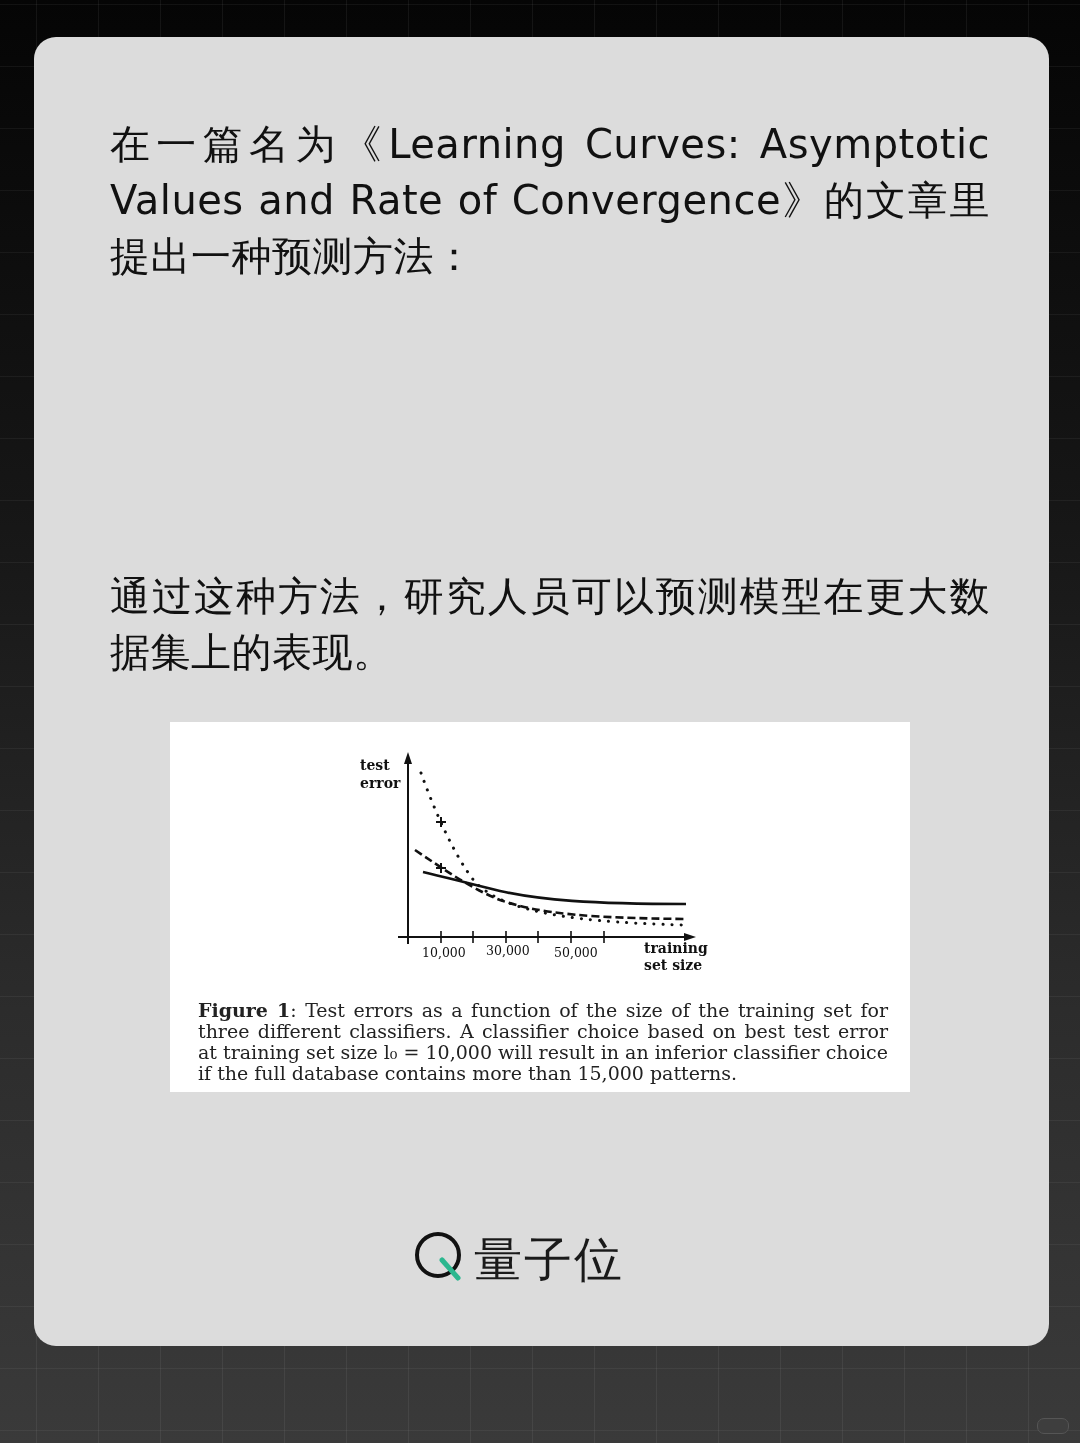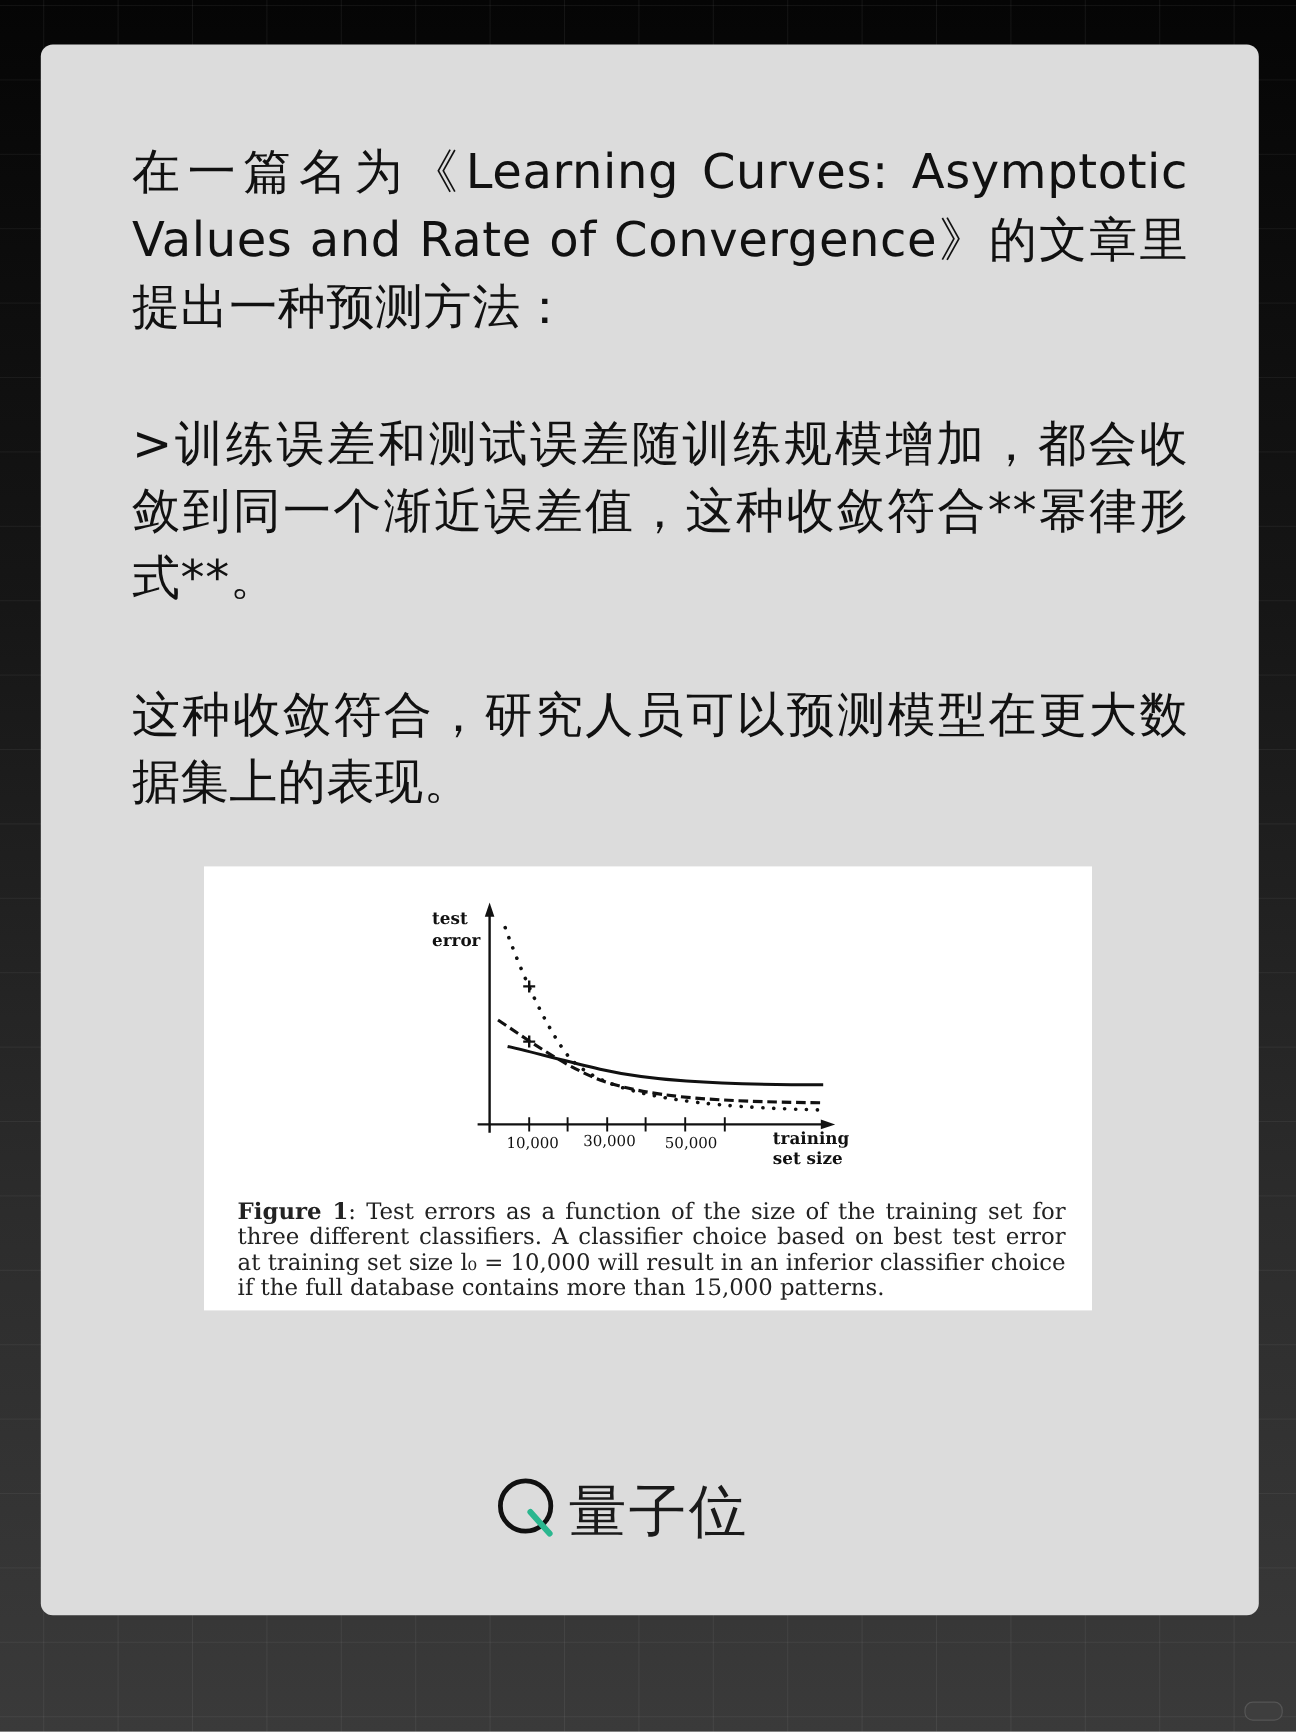--- a/index.html
+++ b/index.html
@@ -11,21 +11,21 @@
   .grid {
     position:absolute; inset:0;
     background-image:
       linear-gradient(90deg, rgba(255,255,255,0.06) 1px, transparent 1px),
       linear-gradient(0deg, rgba(255,255,255,0.05) 1px, transparent 1px);
     background-size: 62px 62px, 62px 62px;
     background-position: 36px 0, 0 5px;
   }
   .card {
     position:absolute; left:34px; top:37px; width:1015px; height:1309px;
-    background:#dcdcdc; border-radius:10px;
+    background:#dcdcdc; border-radius:22px;
   }
   .para {
     position:absolute; left:76px; width:880px;
     color:#111; font-size:40px; line-height:56px; margin:0;
     font-family: "DejaVu Sans", sans-serif;
     text-align: justify; letter-spacing:0.5px;
   }
   .p1 { top:79px; }
   .p2 { top:305px; }
   .p3 { top:531px; }
@@ -53,22 +53,21 @@
     border-radius:7px; border:1px solid #555; background:#3e3e3e;
   }
 </style>
 </head>
 <body>
 
 <div class="grid"></div>
 
 <div class="card">
   <p class="para p1">在一篇名为《Learning Curves: Asymptotic Values and Rate of Convergence》的文章里提出一种预测方法：</p>
-  <p class="para p2">&gt;训练误差和测试误差随训练规模增加，都会收敛到同一个渐近误差值，这种收敛符合**幂律形式**。</p>
-  <p class="para p3">这种收敛符合，研究人员可以预测模型在更大数据集上的表现。</p>
+  <p class="para p3">通过这种方法，研究人员可以预测模型在更大数据集上的表现。</p>
 
   <div class="figure">
     <svg width="740" height="280">
 
       <g stroke="#111" stroke-width="2" fill="none">
         <line x1="238" y1="35" x2="238" y2="222"></line>
         <line x1="228" y1="215" x2="520" y2="215"></line>
       </g>
       <polygon points="238,30 234,42 242,42" fill="#111"></polygon>
       <polygon points="526,215 514,211 514,219" fill="#111"></polygon>

